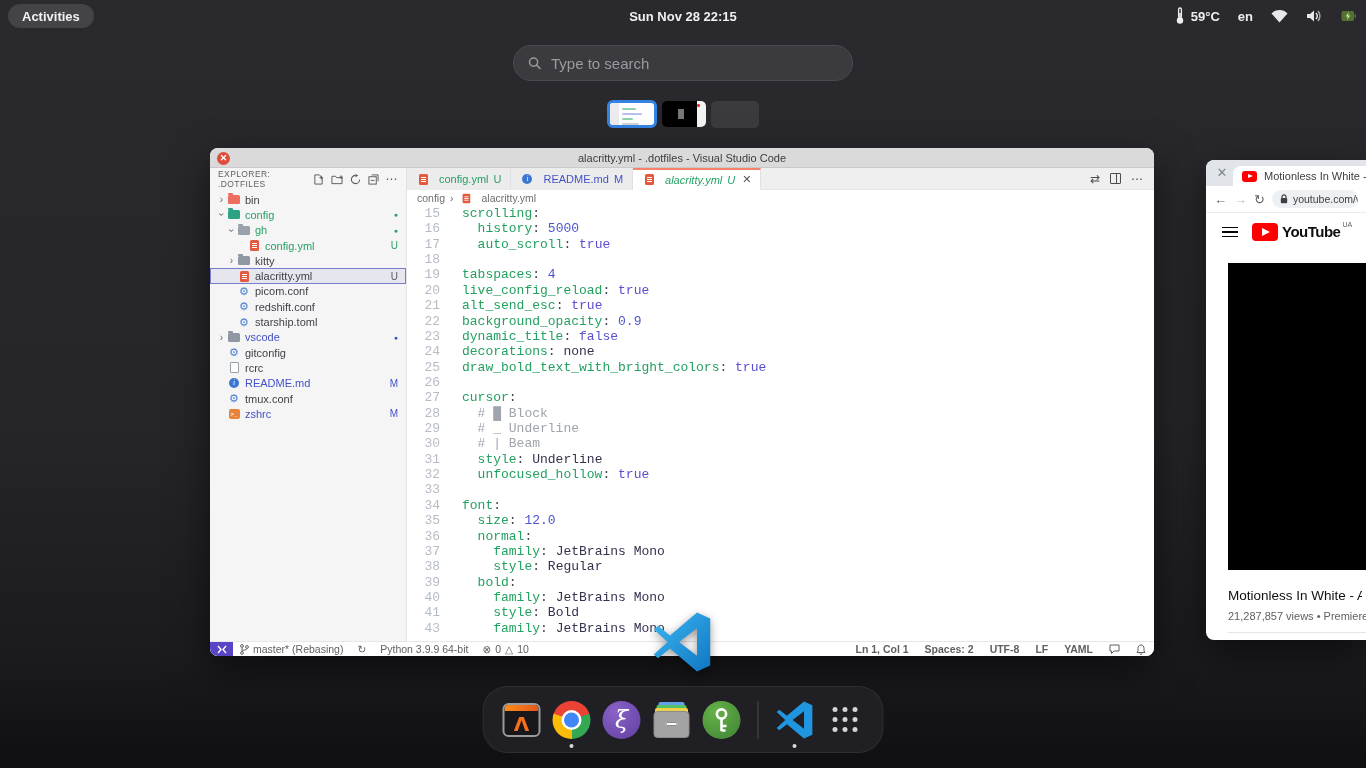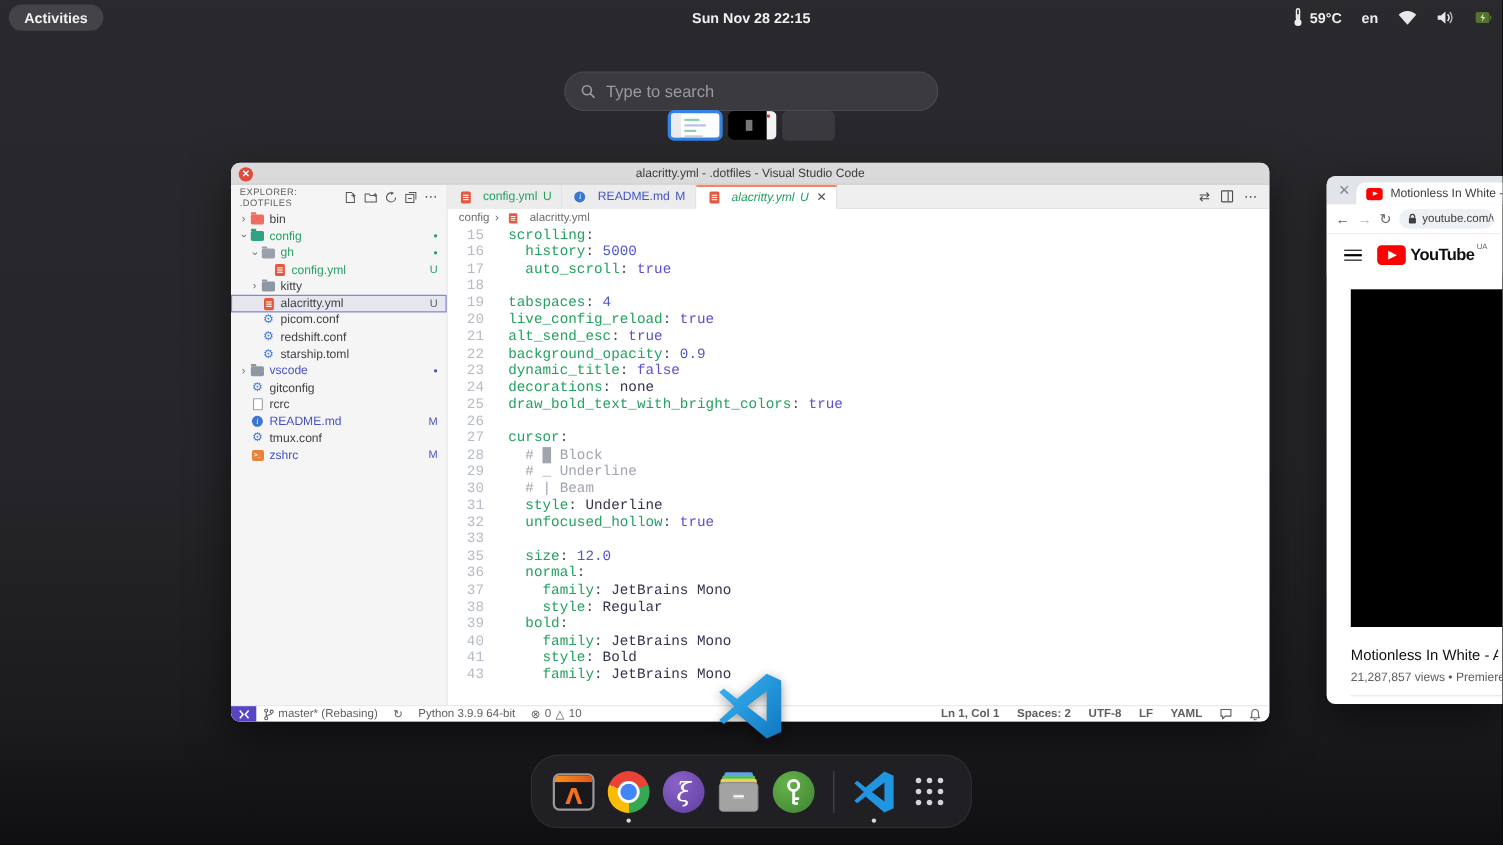--- a/index.html
+++ b/index.html
@@ -13,21 +13,21 @@
   .activities { position:absolute; left:8px; top:4px; height:24px; padding:0 14px; border-radius:13px;
     background:#434348; color:#f2f2f2; font-size:13px; font-weight:bold; display:flex; align-items:center; cursor:pointer;}
   .clock { position:absolute; left:0; right:0; text-align:center; color:#f0f0f0; font-size:13px; font-weight:bold; }
   .tray { position:absolute; right:10px; top:0; height:32px; display:flex; align-items:center; gap:18px; color:#eee; }
   .tray .temp { display:flex; align-items:center; gap:6px; font-size:13px; font-weight:bold; }
   .tray .kbd { font-size:13px; font-weight:bold; }
   .tray svg { display:block; }
 
   
   .searchbox { position:absolute; left:513px; top:45px; width:340px; height:36px; border-radius:18px;
-    background:#3a3a3f; border:1px solid #4a4a50; display:flex; align-items:center; padding:0 14px; gap:10px;margin-top:20px; }
+    background:#3a3a3f; border:1px solid #4a4a50; display:flex; align-items:center; padding:0 14px; gap:10px; }
   .searchbox input { background:transparent; border:none; outline:none; color:#cfcfcf; font-size:15px; width:100%;
     font-family:"Liberation Sans",sans-serif; }
   .searchbox input::placeholder { color:#9a9a9f; }
 
   
   .ws-row { position:absolute; left:0; right:0; top:100px; display:flex; justify-content:center; align-items:center; gap:5px; }
   .ws { border-radius:5px; overflow:hidden; position:relative; cursor:pointer; }
   .ws1 { width:50px; height:28px; background:#fff; border:3px solid #3584e4; border-radius:6px; }
   .ws1 .mini-side { position:absolute; left:0; top:0; bottom:0; width:9px; background:#ececef; }
   .ws1 .mini-line { position:absolute; height:2px; border-radius:1px; }
@@ -424,20 +424,21 @@
         <div class="cl"><span class="ln">24</span><span class="ct"><span class="c-key">decorations</span><span class="c-pun">: </span><span class="c-val">none</span></span></div>
         <div class="cl"><span class="ln">25</span><span class="ct"><span class="c-key">draw_bold_text_with_bright_colors</span><span class="c-pun">: </span><span class="c-bool">true</span></span></div>
         <div class="cl"><span class="ln">26</span><span class="ct"></span></div>
         <div class="cl"><span class="ln">27</span><span class="ct"><span class="c-key">cursor</span><span class="c-pun">:</span></span></div>
         <div class="cl"><span class="ln">28</span><span class="ct"><span class="c-com">  # █ Block</span></span></div>
         <div class="cl"><span class="ln">29</span><span class="ct"><span class="c-com">  # _ Underline</span></span></div>
         <div class="cl"><span class="ln">30</span><span class="ct"><span class="c-com">  # | Beam</span></span></div>
         <div class="cl"><span class="ln">31</span><span class="ct"><span class="c-key">  style</span><span class="c-pun">: </span><span class="c-val">Underline</span></span></div>
         <div class="cl"><span class="ln">32</span><span class="ct"><span class="c-key">  unfocused_hollow</span><span class="c-pun">: </span><span class="c-bool">true</span></span></div>
         <div class="cl"><span class="ln">33</span><span class="ct"></span></div>
+        <div class="cl"><span class="ln">34</span><span class="ct"><span class="c-key">font</span><span class="c-pun">:</span></span></div>
         <div class="cl"><span class="ln">35</span><span class="ct"><span class="c-key">  size</span><span class="c-pun">: </span><span class="c-num">12.0</span></span></div>
         <div class="cl"><span class="ln">36</span><span class="ct"><span class="c-key">  normal</span><span class="c-pun">:</span></span></div>
         <div class="cl"><span class="ln">37</span><span class="ct"><span class="c-key">    family</span><span class="c-pun">: </span><span class="c-val">JetBrains Mono</span></span></div>
         <div class="cl"><span class="ln">38</span><span class="ct"><span class="c-key">    style</span><span class="c-pun">: </span><span class="c-val">Regular</span></span></div>
         <div class="cl"><span class="ln">39</span><span class="ct"><span class="c-key">  bold</span><span class="c-pun">:</span></span></div>
         <div class="cl"><span class="ln">40</span><span class="ct"><span class="c-key">    family</span><span class="c-pun">: </span><span class="c-val">JetBrains Mono</span></span></div>
         <div class="cl"><span class="ln">41</span><span class="ct"><span class="c-key">    style</span><span class="c-pun">: </span><span class="c-val">Bold</span></span></div>
         <div class="cl"><span class="ln">43</span><span class="ct"><span class="c-key">    family</span><span class="c-pun">: </span><span class="c-val">JetBrains Mono</span></span></div>
       </div>
 

